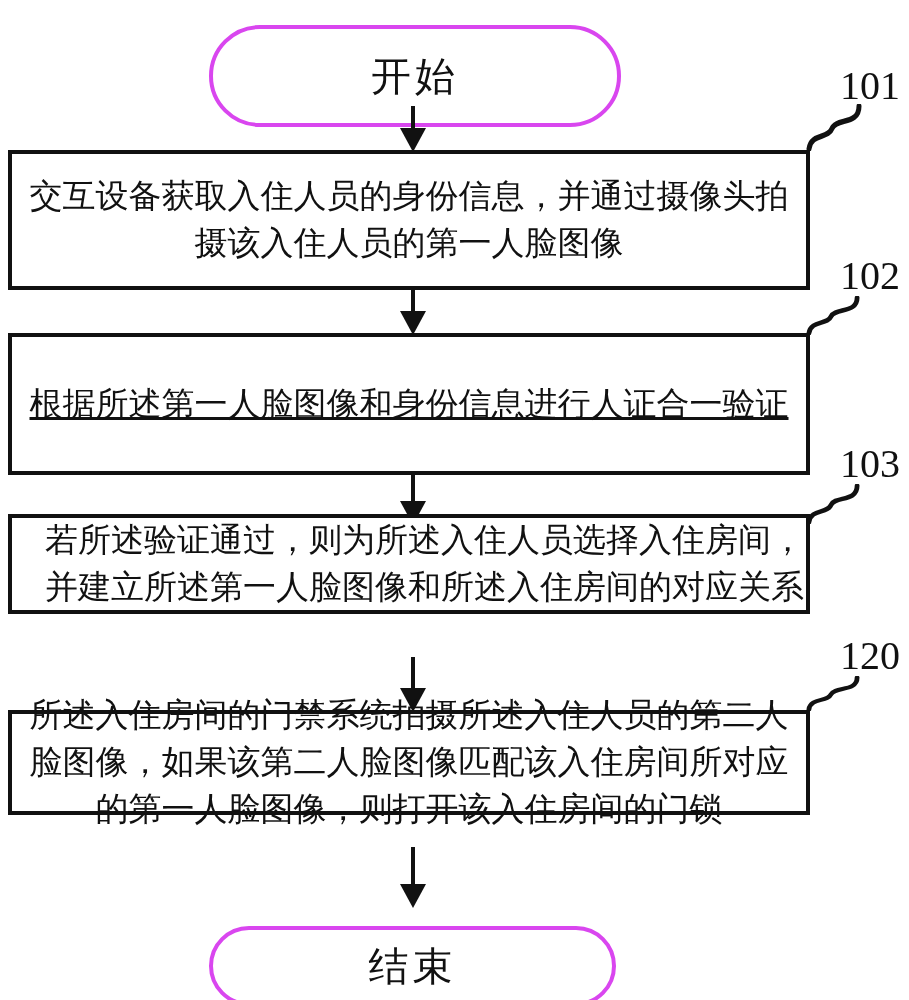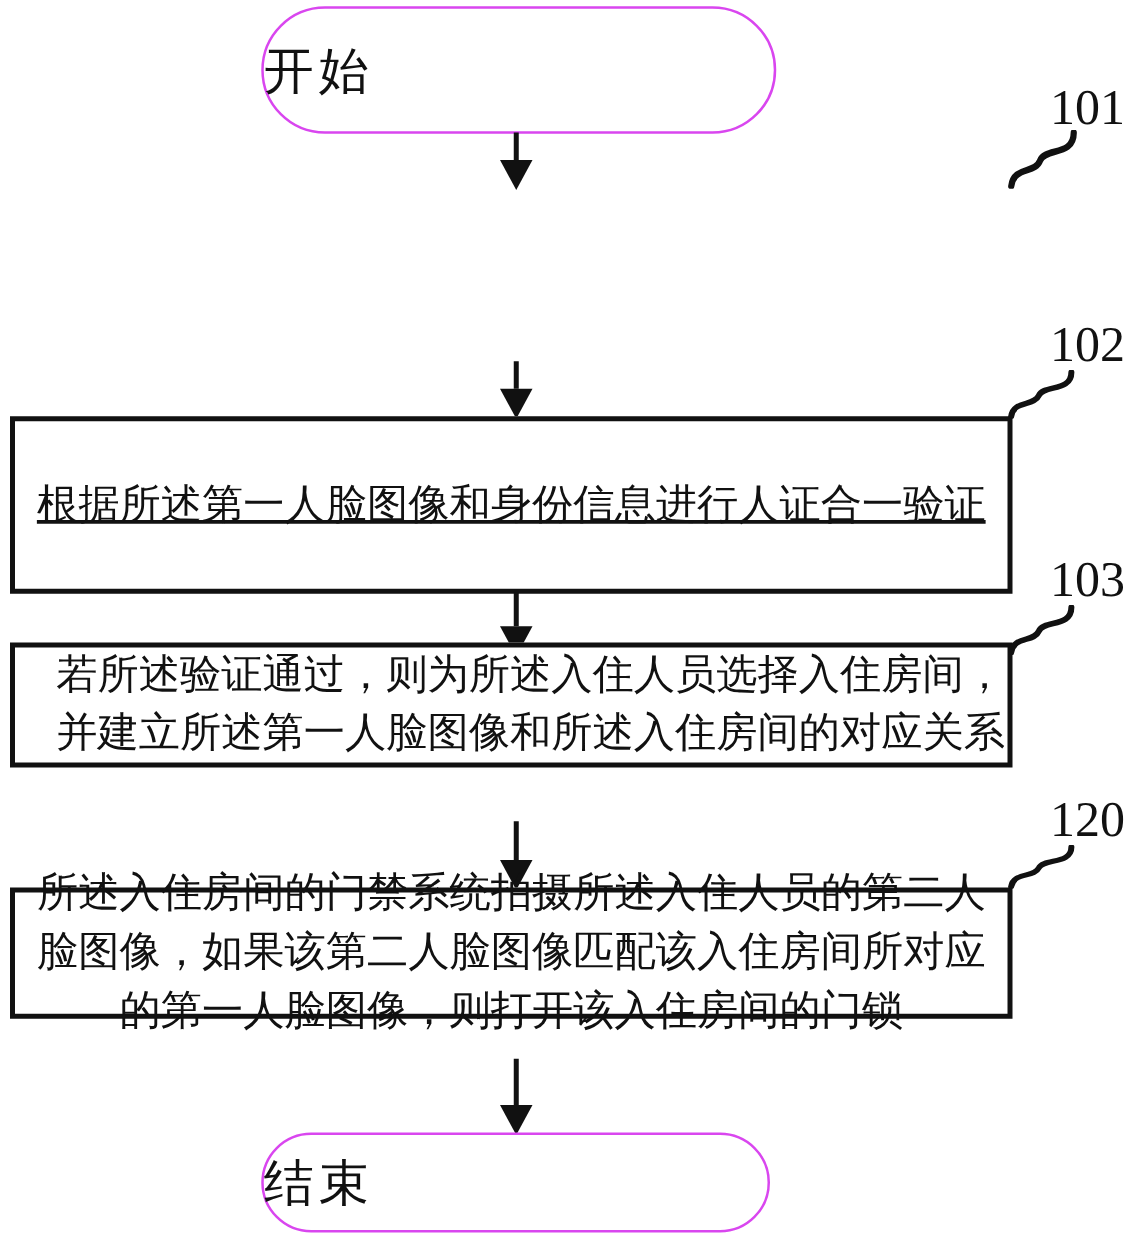--- a/index.html
+++ b/index.html
@@ -13,27 +13,29 @@
     height: 1000px;
     background: #ffffff;
     font-family: "Liberation Serif", "DejaVu Serif", serif;
     color: #111111;
     overflow: hidden;
   }
   
   .terminal {
     position: absolute;
     box-sizing: border-box;
-    border: 2px solid #d946ef;
+    border: 4px solid #d946ef;
     border-radius: 52px;
     background: #ffffff;
     display: flex;
     align-items: center;
+    justify-content: center;
     font-size: 40px;
     letter-spacing: 4px;
+    margin-top: 20px;
   }
   
   .step-box {
     position: absolute;
     left: 8px;
     width: 802px;
     box-sizing: border-box;
     border: 4px solid #111111;
     background: #ffffff;
     display: flex;
@@ -93,20 +95,24 @@
 
   <div class="terminal" style="left:209px; top:5px; width:412px; height:102px;">
     <span>开始</span>
   </div>
 
   <div class="arrow" style="top:106px; height:46px;">
     <div class="arrow-stem"></div>
     <div class="arrow-head"></div>
   </div>
 
+  <div class="step-box" style="top:150px; height:140px;">
+    <div class="tline">交互设备获取入住人员的身份信息，并通过摄像头拍</div>
+    <div class="tline">摄该入住人员的第一人脸图像</div>
+  </div>
   <div class="ref-label" style="top:66px;">101</div>
   <div class="leader" style="left:806px; top:104px; width:56px; height:47px;">
     <svg viewBox="0 0 56 44" preserveAspectRatio="none">
       <path d="M53 2 C53 20 30 13 26 23 C22 33 5 27 3 42" stroke="#111111" stroke-width="5" fill="none" stroke-linecap="round"></path>
     </svg>
   </div>
 
   <div class="arrow" style="top:289px; height:46px;">
     <div class="arrow-stem"></div>
     <div class="arrow-head"></div>

